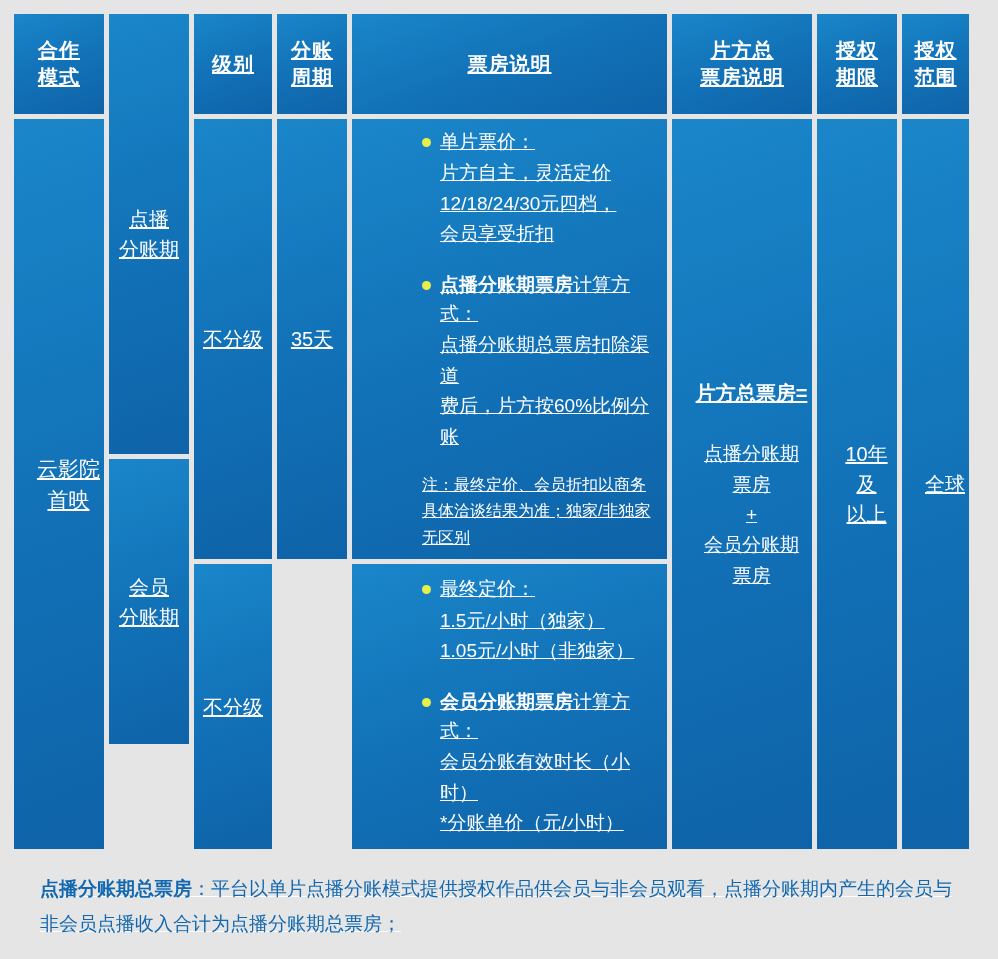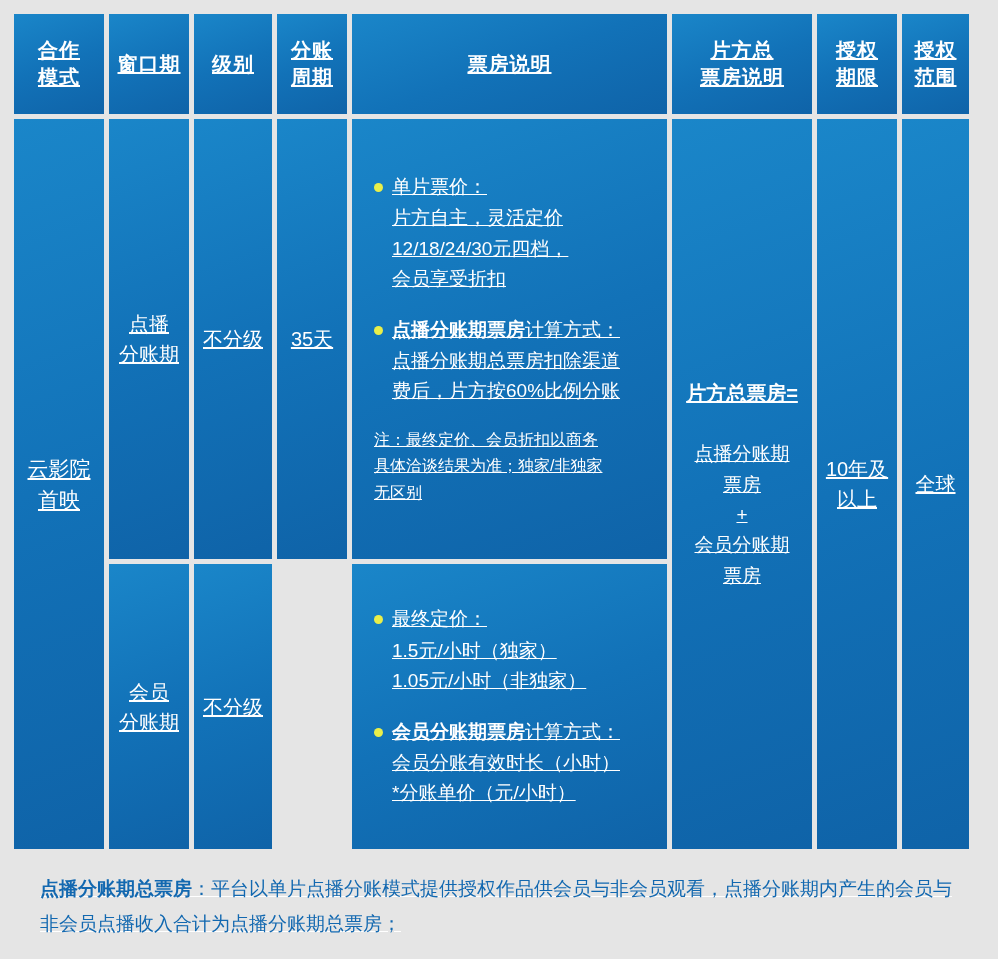--- a/index.html
+++ b/index.html
@@ -57,21 +57,21 @@
   .c-mode   { width: 90px; }
   .c-window { width: 80px; }
   .c-level  { width: 78px; }
   .c-cycle  { width: 70px; }
   .c-box    { width: 315px; }
   .c-total  { width: 140px; }
   .c-term   { width: 80px; }
   .c-scope  { width: 67px; }
 
   
-  .body-tall { height: 730px; }
+  .body-tall { height: 730px; padding-left: 19px; }
   .row-a { height: 440px; }
   .row-b { height: 285px; }
 
   .vcenter-text {
     font-size: 20px;
     line-height: 1.5;
     white-space: pre-line;
     font-weight: normal;
   }
   .mode-text {
@@ -82,20 +82,21 @@
 
   
   .box-cell {
     align-items: center;
     justify-content: flex-start;
     padding: 10px 14px 10px 22px;
     text-align: left;
   }
   .box-inner {
     width: 100%;
+    margin-left: 48px;
   }
   .blk {
     margin-bottom: 20px;
   }
   .blk:last-child { margin-bottom: 0; }
   .bullet-line {
     position: relative;
     padding-left: 18px;
     font-size: 19px;
     line-height: 1.55;
@@ -156,23 +157,20 @@
         <span class="hdr-wrap">合作
 模式</span>
       </div>
       <div class="cell body-tall">
         <span class="mode-text">云影院
 首映</span>
       </div>
     </div>
 
     <div class="col c-window">
-      <div class="cell header">
-        <span class="hdr-wrap">窗口期</span>
-      </div>
       <div class="cell row-a">
         <span class="vcenter-text">点播
 分账期</span>
       </div>
       <div class="cell row-b">
         <span class="vcenter-text">会员
 分账期</span>
       </div>
     </div>
 

